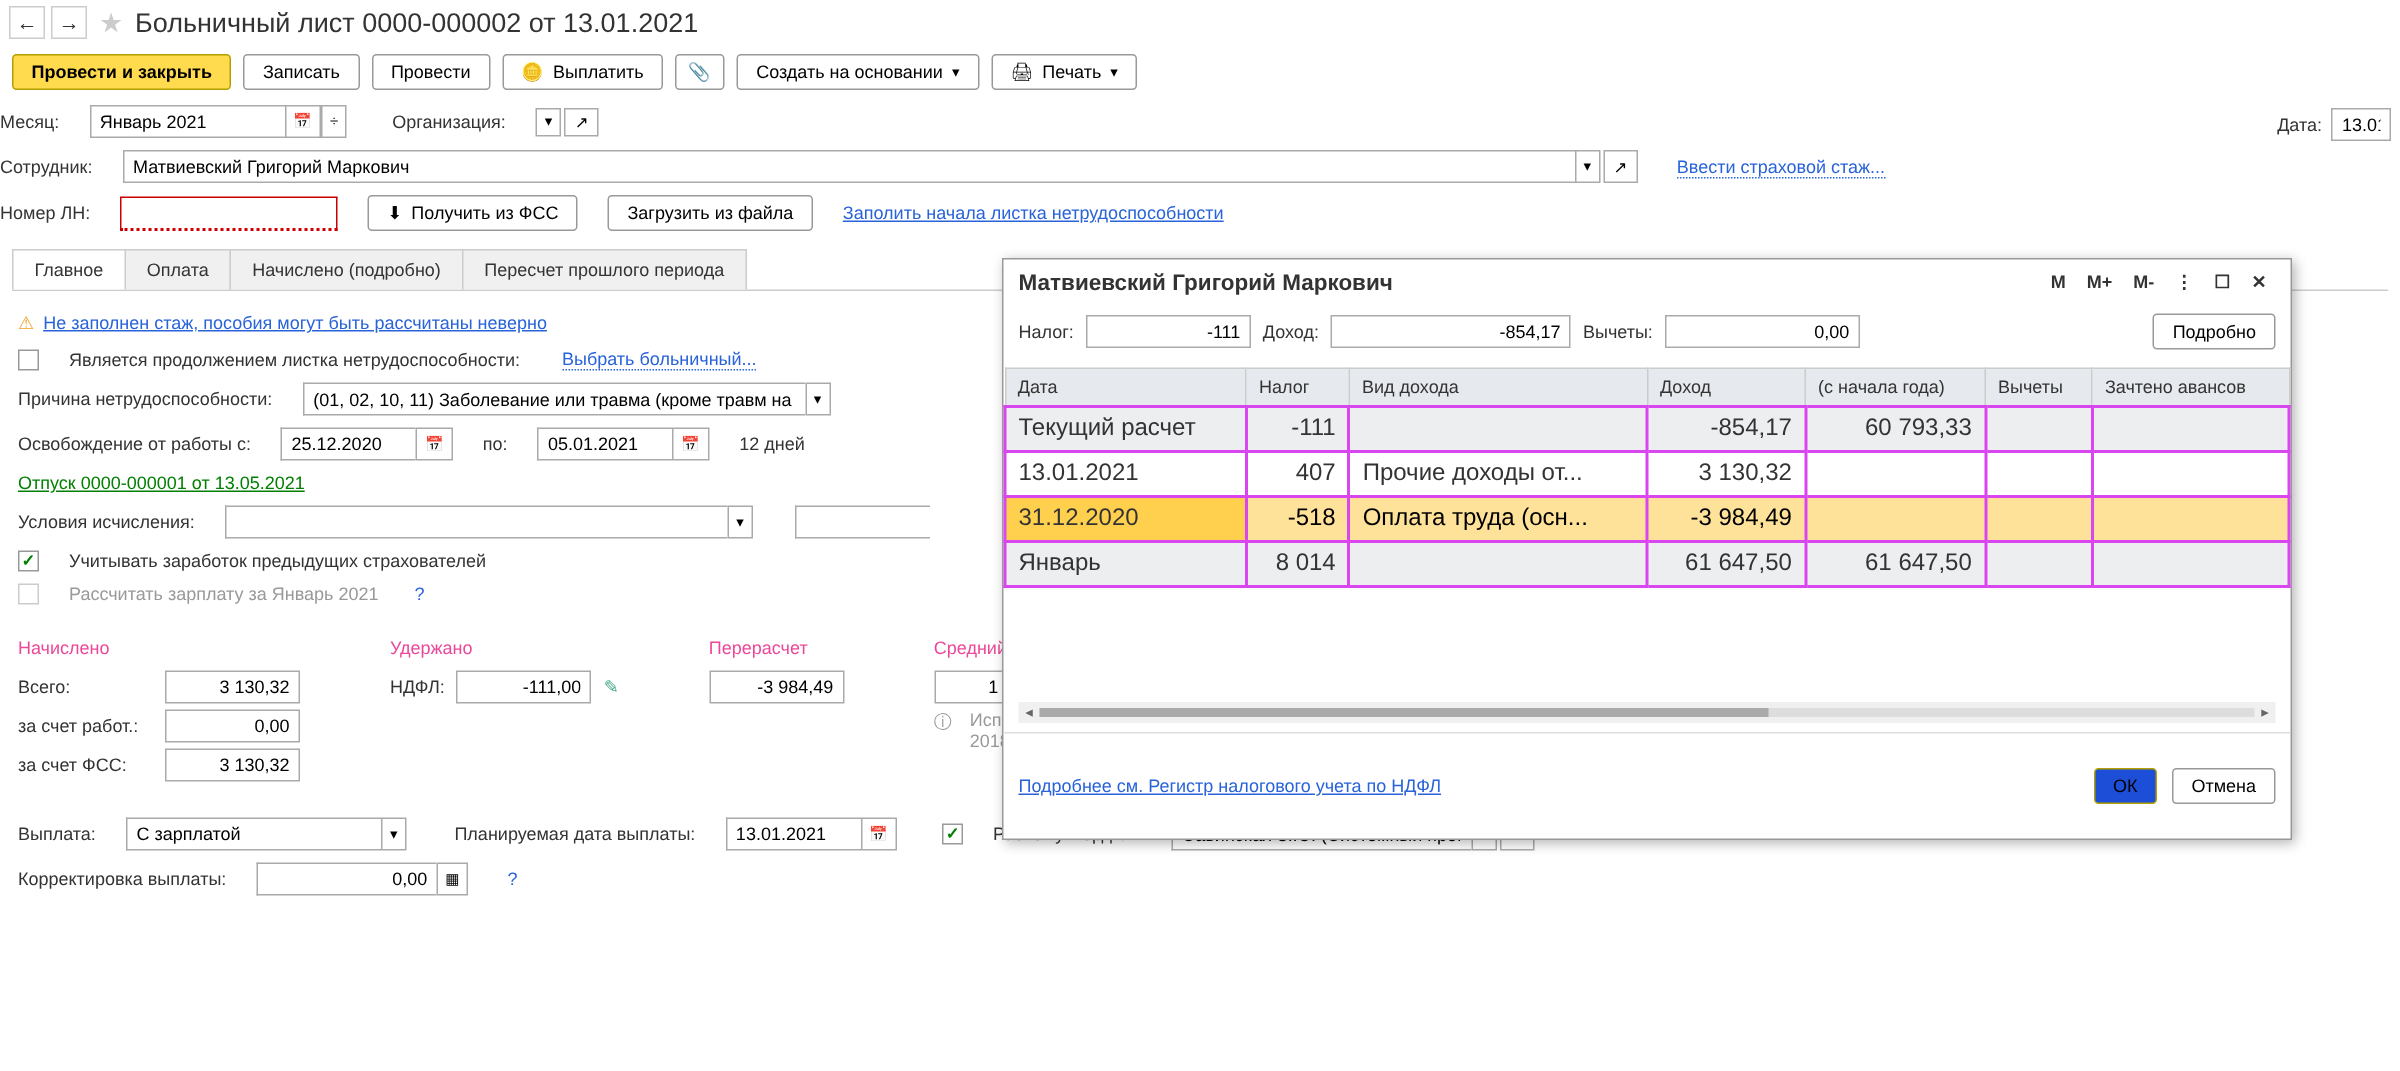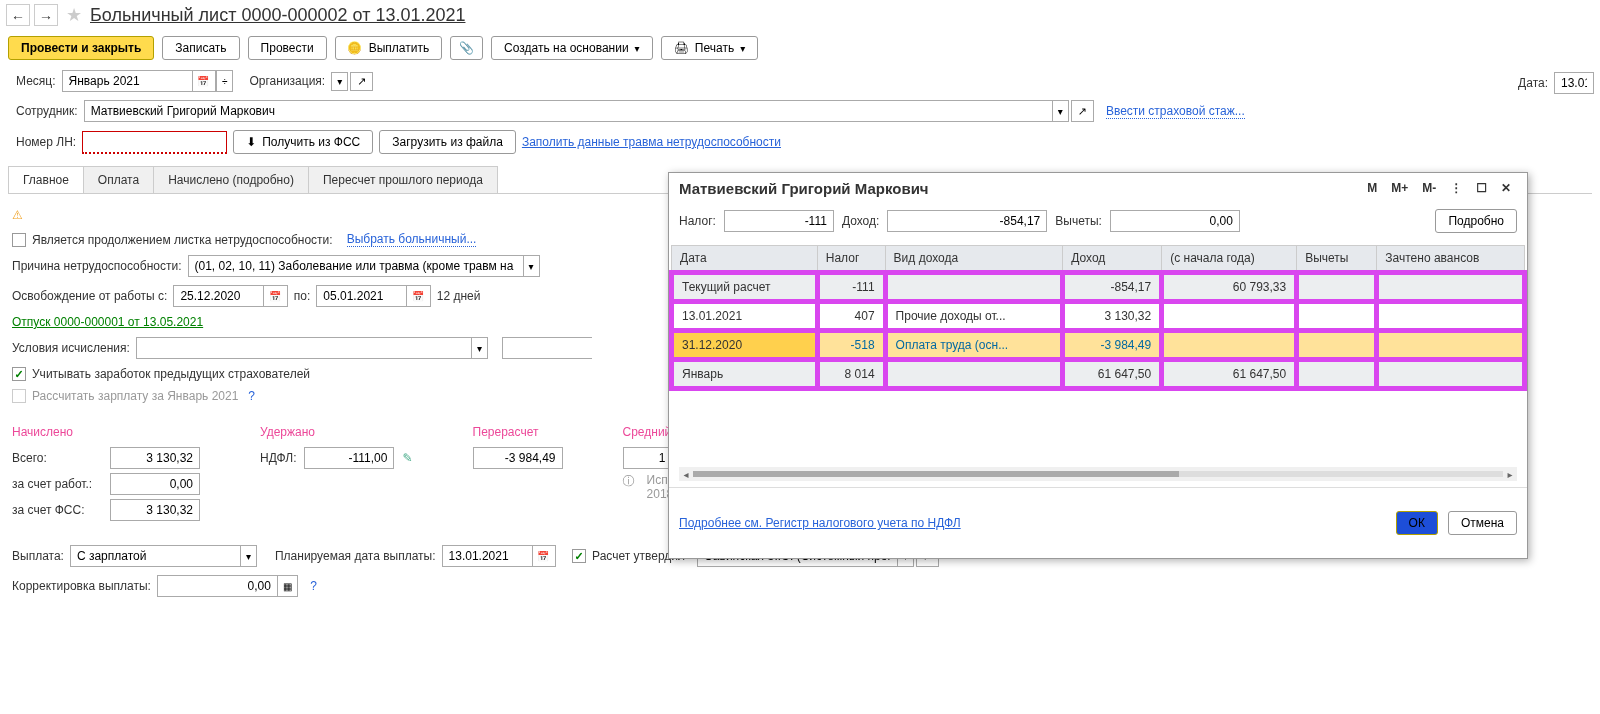--- a/index.html
+++ b/index.html
@@ -1,29 +1,29 @@
 <!DOCTYPE html>
 <html><head>
 <meta charset="utf-8">
 <style>
 * { box-sizing: border-box; margin: 0; padding: 0; }
 body { font-family: Arial, sans-serif; font-size: 12px; color: #333; background: #fff; width: 1600px; height: 714px; overflow: hidden; position: relative; }
 
 .header-nav { display: flex; align-items: center; padding: 4px 6px; gap: 4px; }
 .nav-arrow { width: 24px; height: 22px; border: 1px solid #ccc; background: #fff; display: inline-flex; align-items: center; justify-content: center; cursor: pointer; font-size: 14px; }
 .star-icon { width: 24px; font-size: 18px; color: #ccc; text-align: center; }
-.title { font-size: 18px; font-weight: normal; text-decoration: underline; }
+.title { font-size: 18px; font-weight: normal; }
 
 .toolbar { display: flex; align-items: center; gap: 8px; padding: 6px 8px; }
 .btn { border: 1px solid #999; background: #fff; padding: 4px 12px; cursor: pointer; font-size: 12px; border-radius: 3px; display: inline-flex; align-items: center; gap: 6px; }
 .btn-primary { background: #ffdb4d; border-color: #b3a000; font-weight: bold; }
 .icon-btn { padding: 4px 8px; }
 .dropdown-caret::after { content: " ▾"; font-size: 10px; }
 
-.form-row { display: flex; align-items: center; gap: 6px; padding: 4px 16px; }
+.form-row { display: flex; align-items: center; gap: 20px; padding: 4px 0; }
 .label { white-space: nowrap; }
 .input-field { border: 1px solid #aaa; padding: 3px 6px; font-size: 12px; background: #fff; }
 .input-combo { display: flex; }
 .input-combo .input-field { border-right: none; }
 .combo-btn { border: 1px solid #aaa; padding: 2px 5px; background: #fff; cursor: pointer; font-size: 10px; }
 .small-btn { border: 1px solid #aaa; padding: 2px 6px; background: #fff; cursor: pointer; font-size: 11px; margin-left: 2px; }
 
 .required-input { border: 1px solid #c00; border-bottom: 2px dotted #c00; }
 .link { color: #2863d9; text-decoration: underline; cursor: pointer; }
 .link-dotted { border-bottom: 1px dotted #2863d9; text-decoration: none; }
@@ -50,25 +50,25 @@
 
 .popup { position: absolute; top: 172px; left: 668px; width: 860px; background: #fff; border: 1px solid #999; box-shadow: 2px 2px 8px rgba(0,0,0,.3); }
 .popup-header { display: flex; align-items: center; padding: 6px 10px; font-size: 15px; font-weight: bold; }
 .popup-header .spacer { flex: 1; }
 .popup-header .win-btn { padding: 2px 6px; cursor: pointer; font-size: 12px; margin-left: 2px; }
 .popup-fields { display: flex; align-items: center; gap: 8px; padding: 6px 10px; }
 .popup-fields .input-field { text-align: right; }
 
 .popup-table { width: 100%; border-collapse: collapse; margin: 6px 0; }
 .popup-table th { background: #e6e9ed; border: 1px solid #ccc; padding: 5px 8px; text-align: left; font-weight: normal; font-size: 12px; }
-.popup-table td { border: 5px solid #d946ef; padding: 5px 8px; font-size: 12px; }
+.popup-table td { border: 2px solid #d946ef; padding: 5px 8px; font-size: 16px; }
 .popup-table .num { text-align: right; }
 .row-gray { background: #eceef0; }
 .row-highlight { background: #ffe29a; padding-left: 32px; }
-.row-highlight td { color: #0369a1; }
+.row-highlight td { color: #000000; }
 .row-highlight td:first-child { background: #ffd04d; color: #333; }
 
 .popup-footer { display: flex; align-items: center; padding: 23px 10px; gap: 10px; border-top: 1px solid #ddd; }
 .popup-footer .spacer { flex: 1; }
 .btn-ok { background: #1d4ed8; border-color: #b3a000; }
 
 .scrollbar-h { height: 14px; background: #f0f0f0; margin: 0 10px 6px; display: flex; align-items: center; }
 .scrollbar-h .track { flex: 1; height: 6px; background: #ddd; }
 .scrollbar-h .thumb { width: 60%; height: 6px; background: #aaa; }
 .scrollbar-h .arrow { width: 14px; text-align: center; font-size: 10px; color: #666; }
@@ -133,33 +133,34 @@
 </div>
 
 <div class="form-row">
   <span class="label">Номер ЛН:</span>
   <input class="input-field required-input" style="width: 145px;">
   <button class="btn">
       <span>⬇</span> 
       <span>Получить из ФСС</span>
     </button>
   <button class="btn">Загрузить из файла</button>
-  <a class="link">Заполить данные травма нетрудоспособности</a>
+  <a class="link">Заполить начала листка нетрудоспособности</a>
 </div>
 
 <div class="tabs">
   <div class="tab active">Главное</div>
   <div class="tab">Оплата</div>
   <div class="tab">Начислено (подробно)</div>
   <div class="tab">Пересчет прошлого периода</div>
 </div>
 
 <div class="content">
   <div class="warn-row">
     <span class="warn-icon">⚠</span>
+    <a class="link">Не заполнен стаж, пособия могут быть рассчитаны неверно</a>
   </div>
 
   <div class="form-row" style="padding-left:0">
     <span class="checkbox"></span>
     <span>Является продолжением листка нетрудоспособности:</span>
     <a class="link link-dotted" style="margin-left:8px">Выбрать больничный...</a>
   </div>
 
   <div class="form-row" style="padding-left:0">
     <span class="label">Причина нетрудоспособности:</span>

